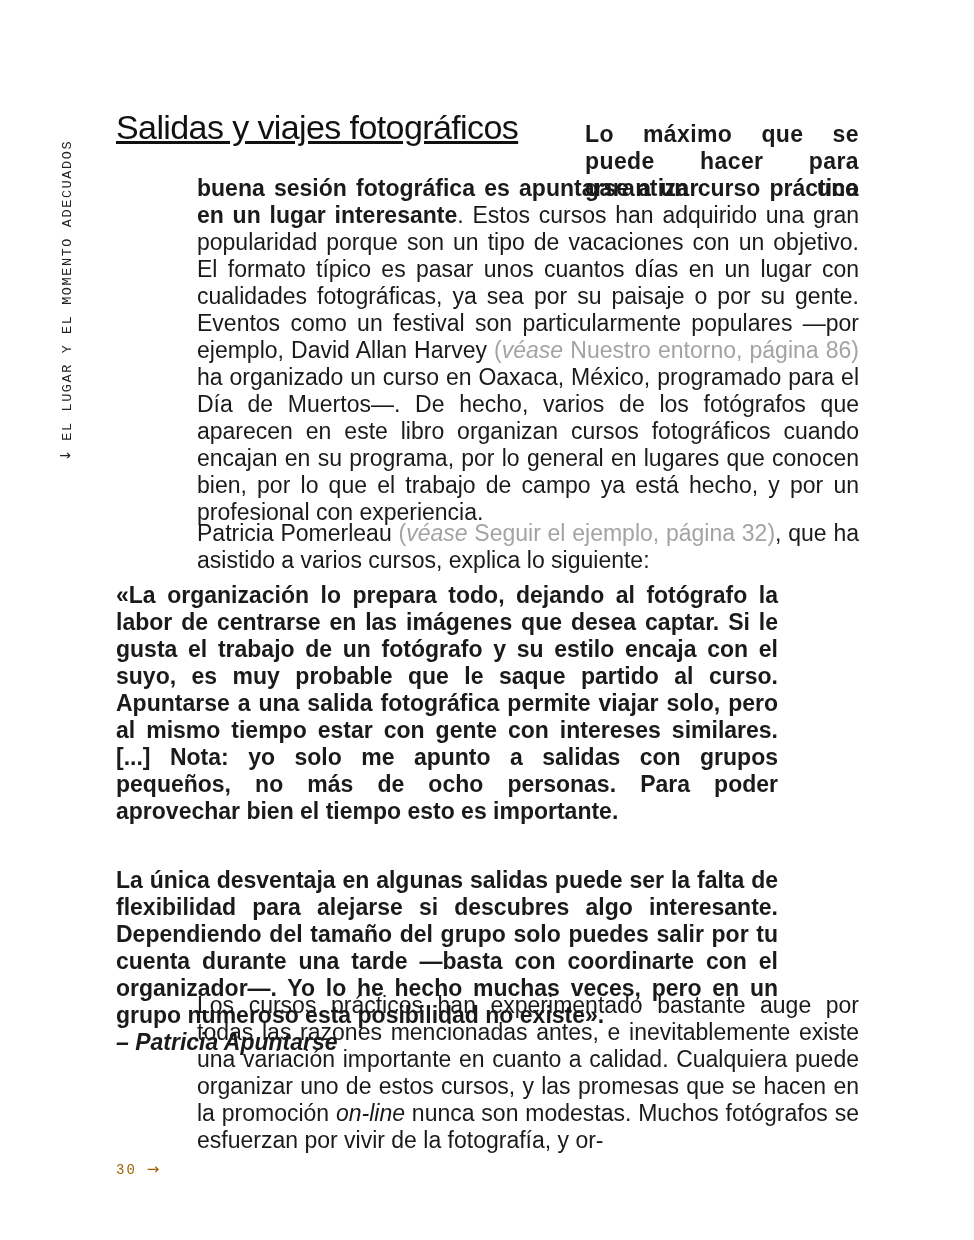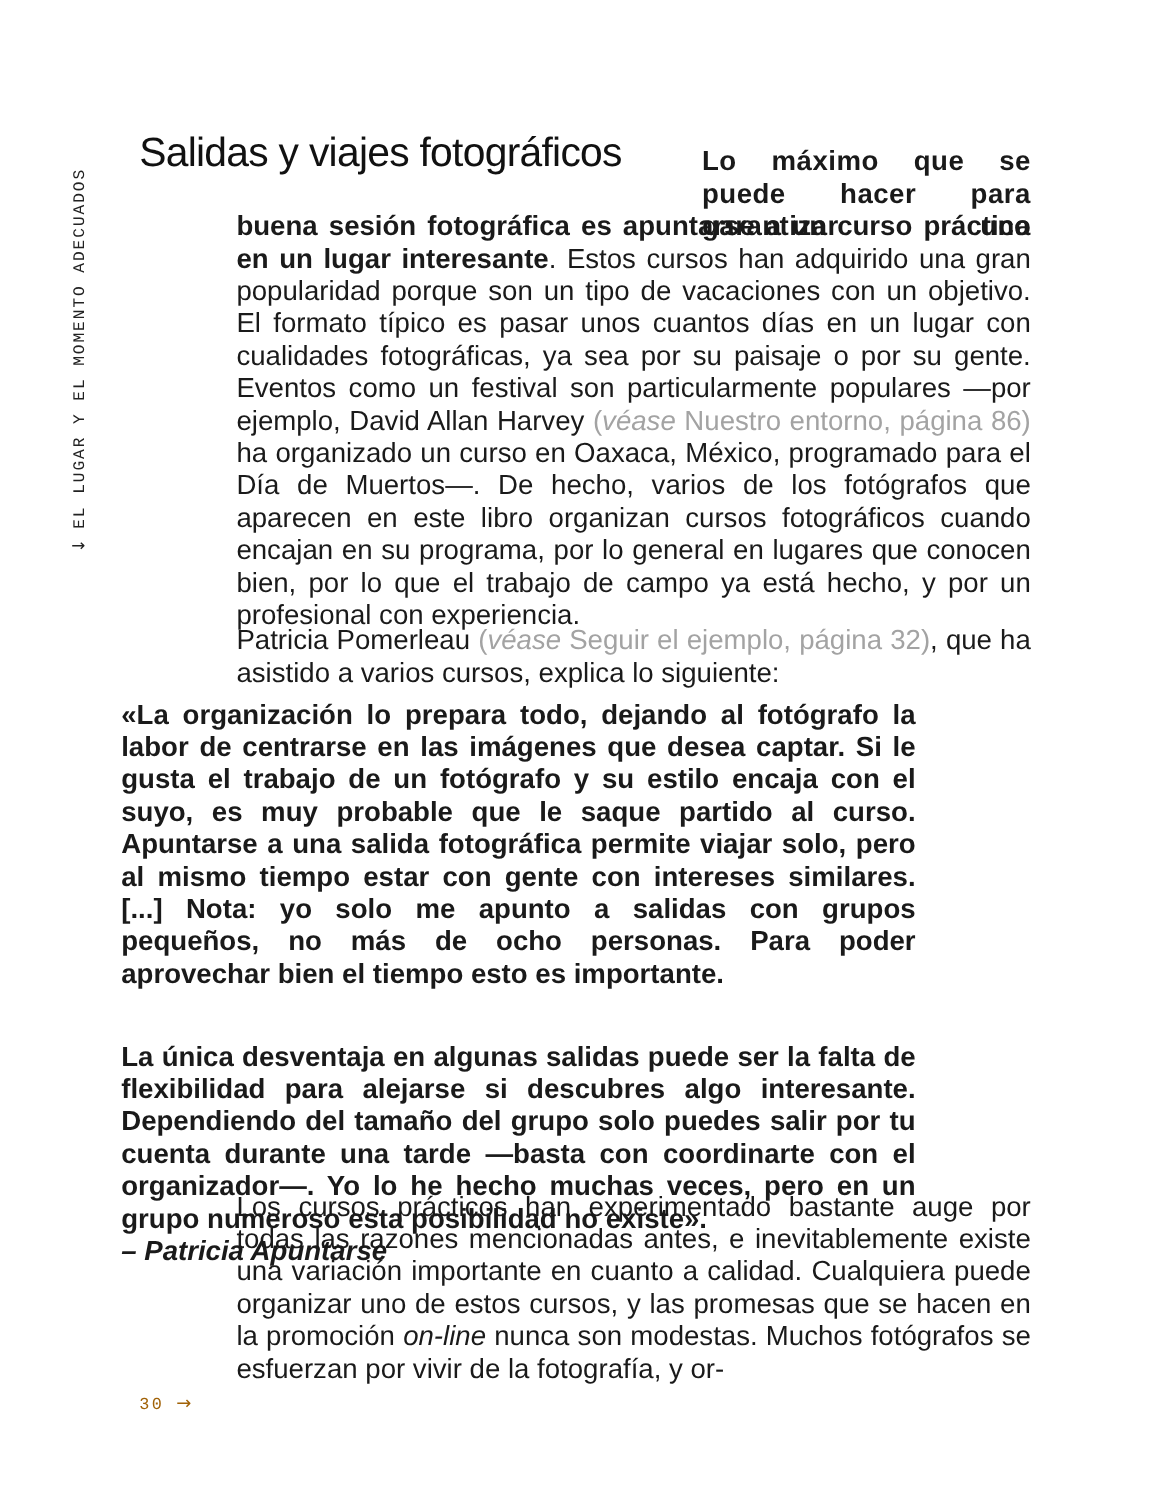--- a/index.html
+++ b/index.html
@@ -9,38 +9,38 @@
   .running-head {
     position: absolute; left: 58px; top: 462px;
     transform-origin: left top; transform: rotate(-90deg);
     white-space: nowrap;
     font-family: "Liberation Mono", monospace; font-size: 13.5px; letter-spacing: 1.6px; color: #222;
   }
   .running-head .arrow { font-family: "DejaVu Sans", sans-serif; font-size: 14px; margin-right: 8px; display:inline-block; transform: rotate(90deg); }
 
   .title {
     position: absolute; left: 116px; top: 108px; margin: 0;
-    font-family: "Liberation Sans", sans-serif; font-weight: 500; font-size: 34px; letter-spacing: -0.6px; color: #111;
+    font-family: "Liberation Sans", sans-serif; font-weight: 500; font-size: 34px; letter-spacing: -0.6px; color: #111; text-decoration: underline;
   }
 
   .body-font { font-family: Liberation Sans, sans-serif; font-size: 23px; line-height: 27px; color: #1a1a1a; }
   .lead-first {
     position: absolute; left: 585px; top: 121px; width: 274px; margin: 0;
     font-weight: 700; text-align: justify; text-align-last: justify; letter-spacing: 0.4px;
   }
   .lead-rest {
     position: absolute; left: 197px; top: 175px; width: 662px; margin: 0;
     text-align: justify;
   }
   .lead-rest b { font-weight: 700; }
   .muted { color: #a3a3a3; }
 
   .para2 { position: absolute; left: 197px; top: 520px; width: 662px; margin: 0; text-align: justify; }
 
-  .quote { position: absolute; left: 101px; top: 582px; width: 662px; font-weight: 700; }
+  .quote { position: absolute; left: 116px; top: 582px; width: 662px; font-weight: 700; }
   .quote p { margin: 0; text-align: justify; }
   .quote p + p { margin-top: 42px; }
   .quote .attrib { font-style: italic; text-align: left; }
 
   .para3 { position: absolute; left: 197px; top: 992px; width: 662px; margin: 0; text-align: justify; }
 
   .folio {
     position: absolute; left: 116px; top: 1160px;
     font-family: "Liberation Mono", monospace; font-size: 14px; letter-spacing: 2px; color: #a16207;
   }

